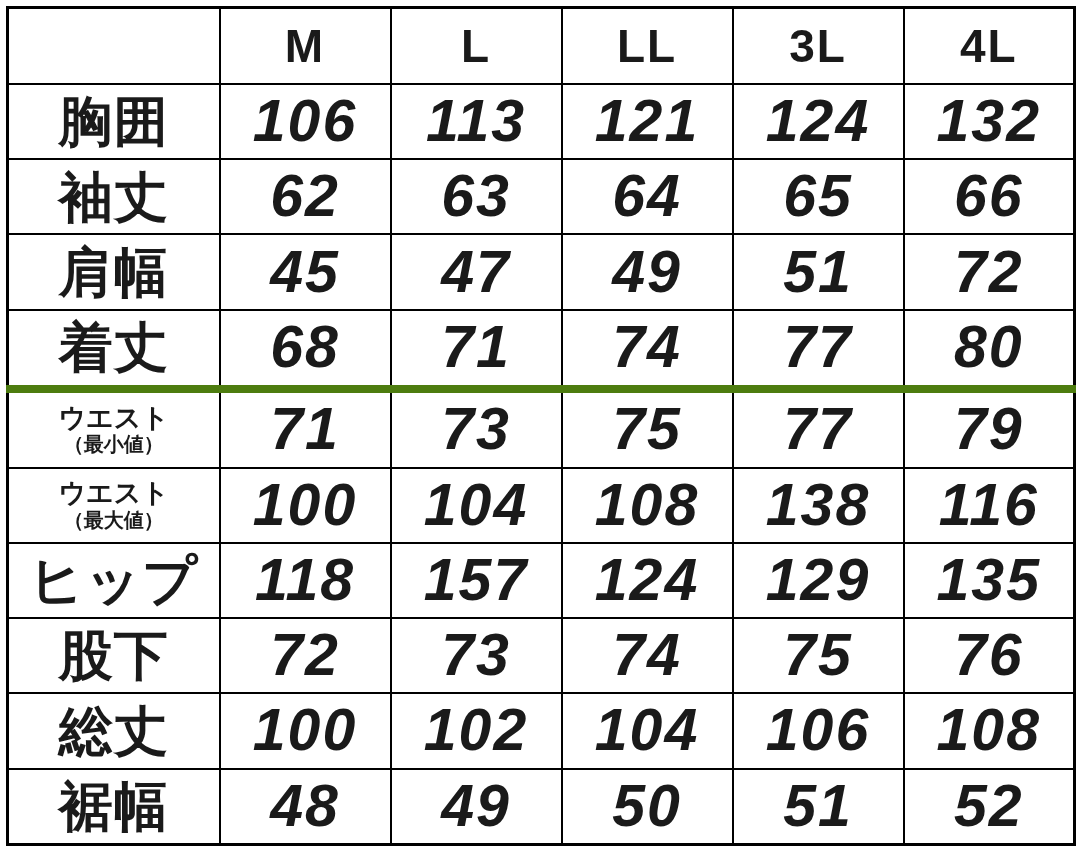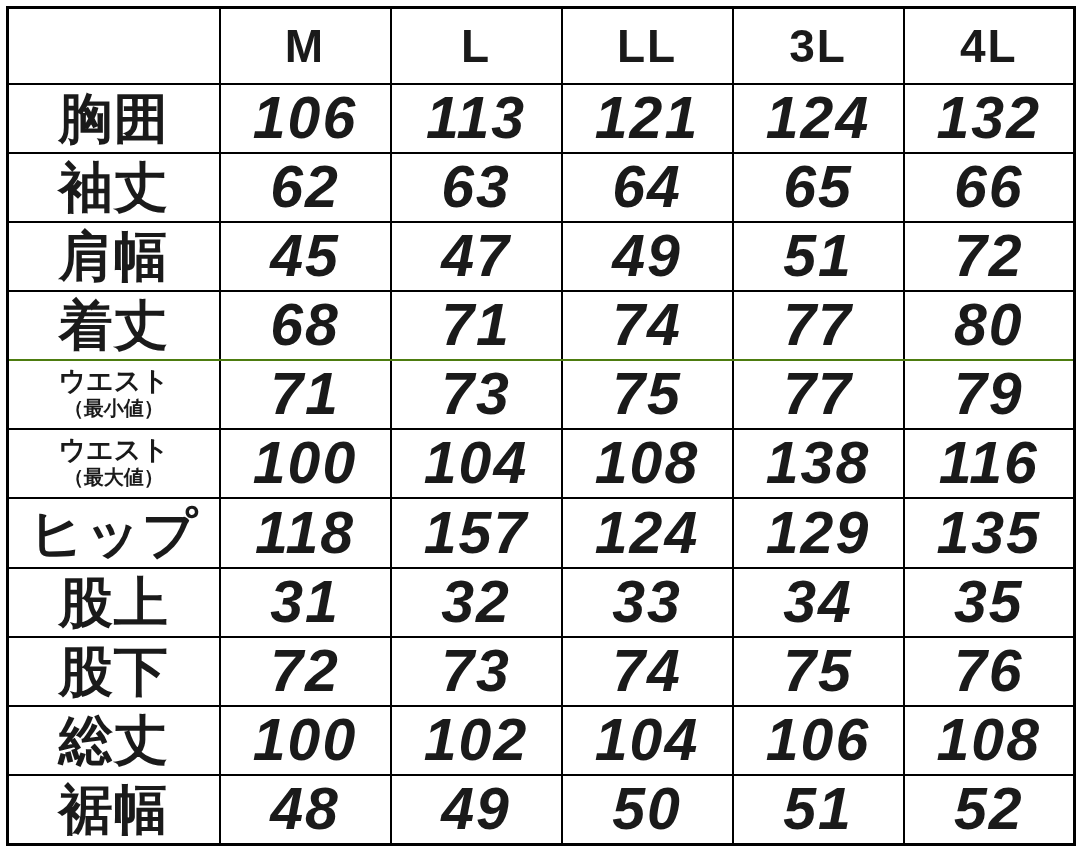--- a/index.html
+++ b/index.html
@@ -64,40 +64,39 @@
   .row-label {
     font-size: 54px;
     letter-spacing: 1px;
     line-height: 1.05;
     padding: 0 4px;
   }
   .row-label.small {
     font-size: 27px;
     line-height: 1.1;
     letter-spacing: 0;
-    font-family: Liberation Mono, monospace;
   }
   .row-label .sub {
     display: block;
     font-size: 20px;
     letter-spacing: 0;
     line-height: 1.1;
   }
 
   
   .val-cell {
     font-size: 59px;
     letter-spacing: 2px;
     line-height: 1;
     font-style: italic;
   }
 
   
   tr.section-end > td {
-    border-bottom: 2px solid #4d7c0f;
+    border-bottom: 8px solid #4d7c0f;
   }
 </style>
 </head>
 <body>
 
 <div id="size-table-wrap">
   <table class="size-table">
     <colgroup>
       <col class="label-col">
       <col class="val-col">
@@ -167,28 +166,20 @@
         </tr>
         <tr>
           <td class="row-label"><span>ヒップ</span></td>
           <td class="val-cell">118</td>
           <td class="val-cell">157</td>
           <td class="val-cell">124</td>
           <td class="val-cell">129</td>
           <td class="val-cell">135</td>
         </tr>
         <tr>
-          <td class="row-label"><span>股上</span></td>
-          <td class="val-cell">31</td>
-          <td class="val-cell">32</td>
-          <td class="val-cell">33</td>
-          <td class="val-cell">34</td>
-          <td class="val-cell">35</td>
-        </tr>
-        <tr>
           <td class="row-label"><span>股下</span></td>
           <td class="val-cell">72</td>
           <td class="val-cell">73</td>
           <td class="val-cell">74</td>
           <td class="val-cell">75</td>
           <td class="val-cell">76</td>
         </tr>
         <tr>
           <td class="row-label"><span>総丈</span></td>
           <td class="val-cell">100</td>

